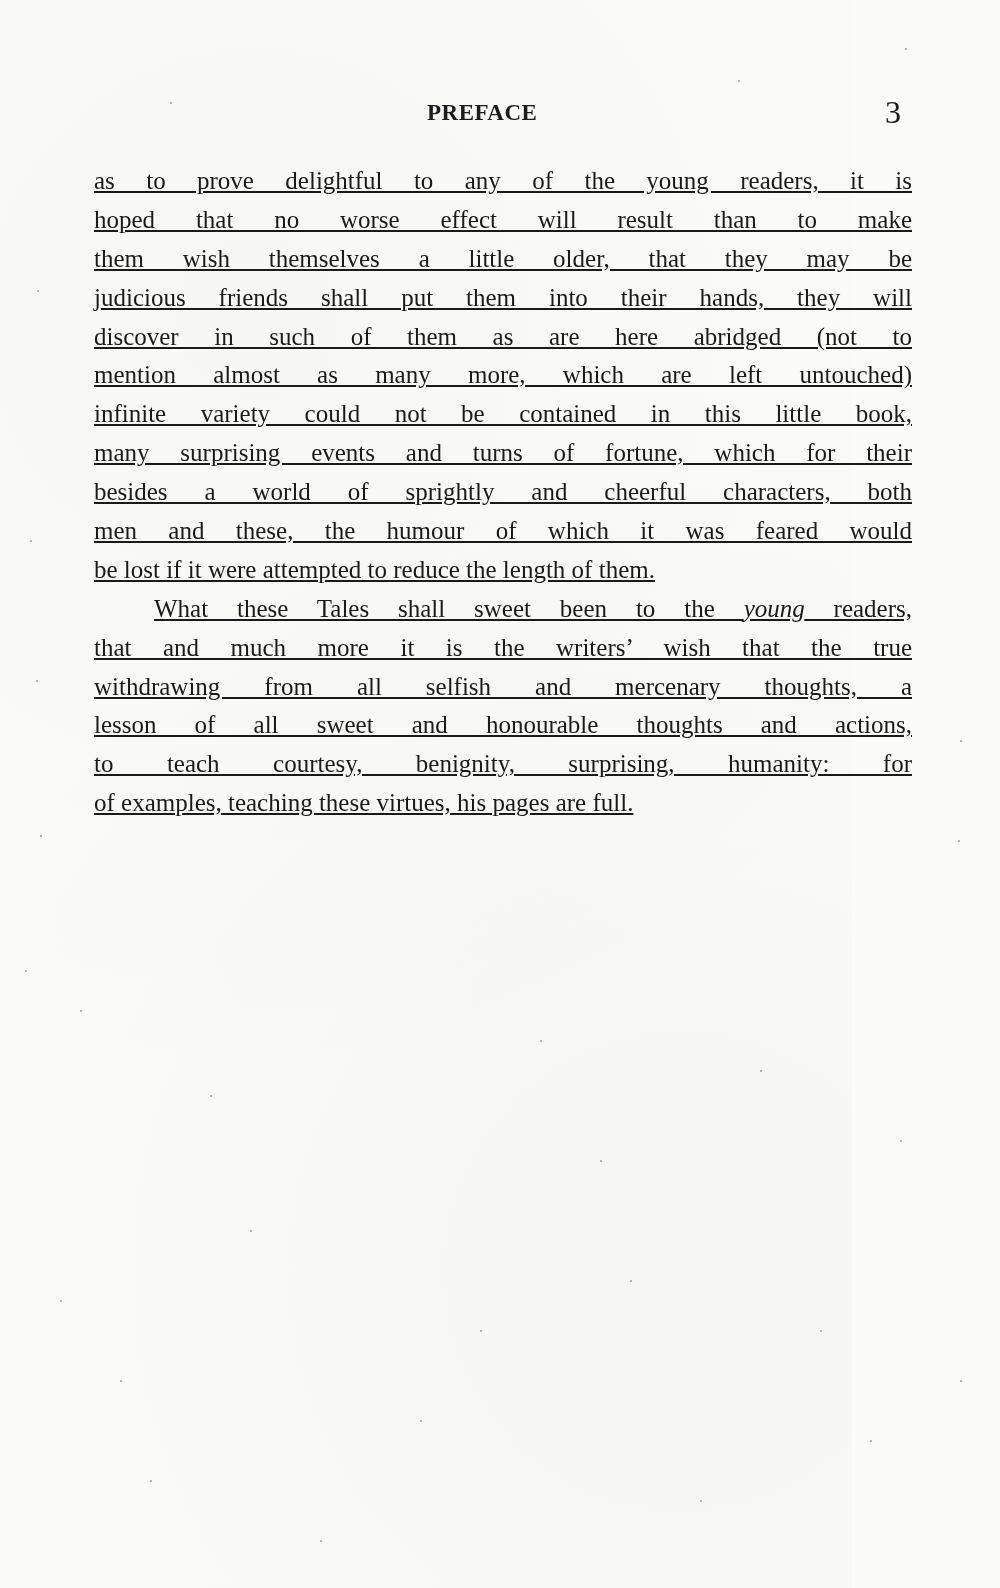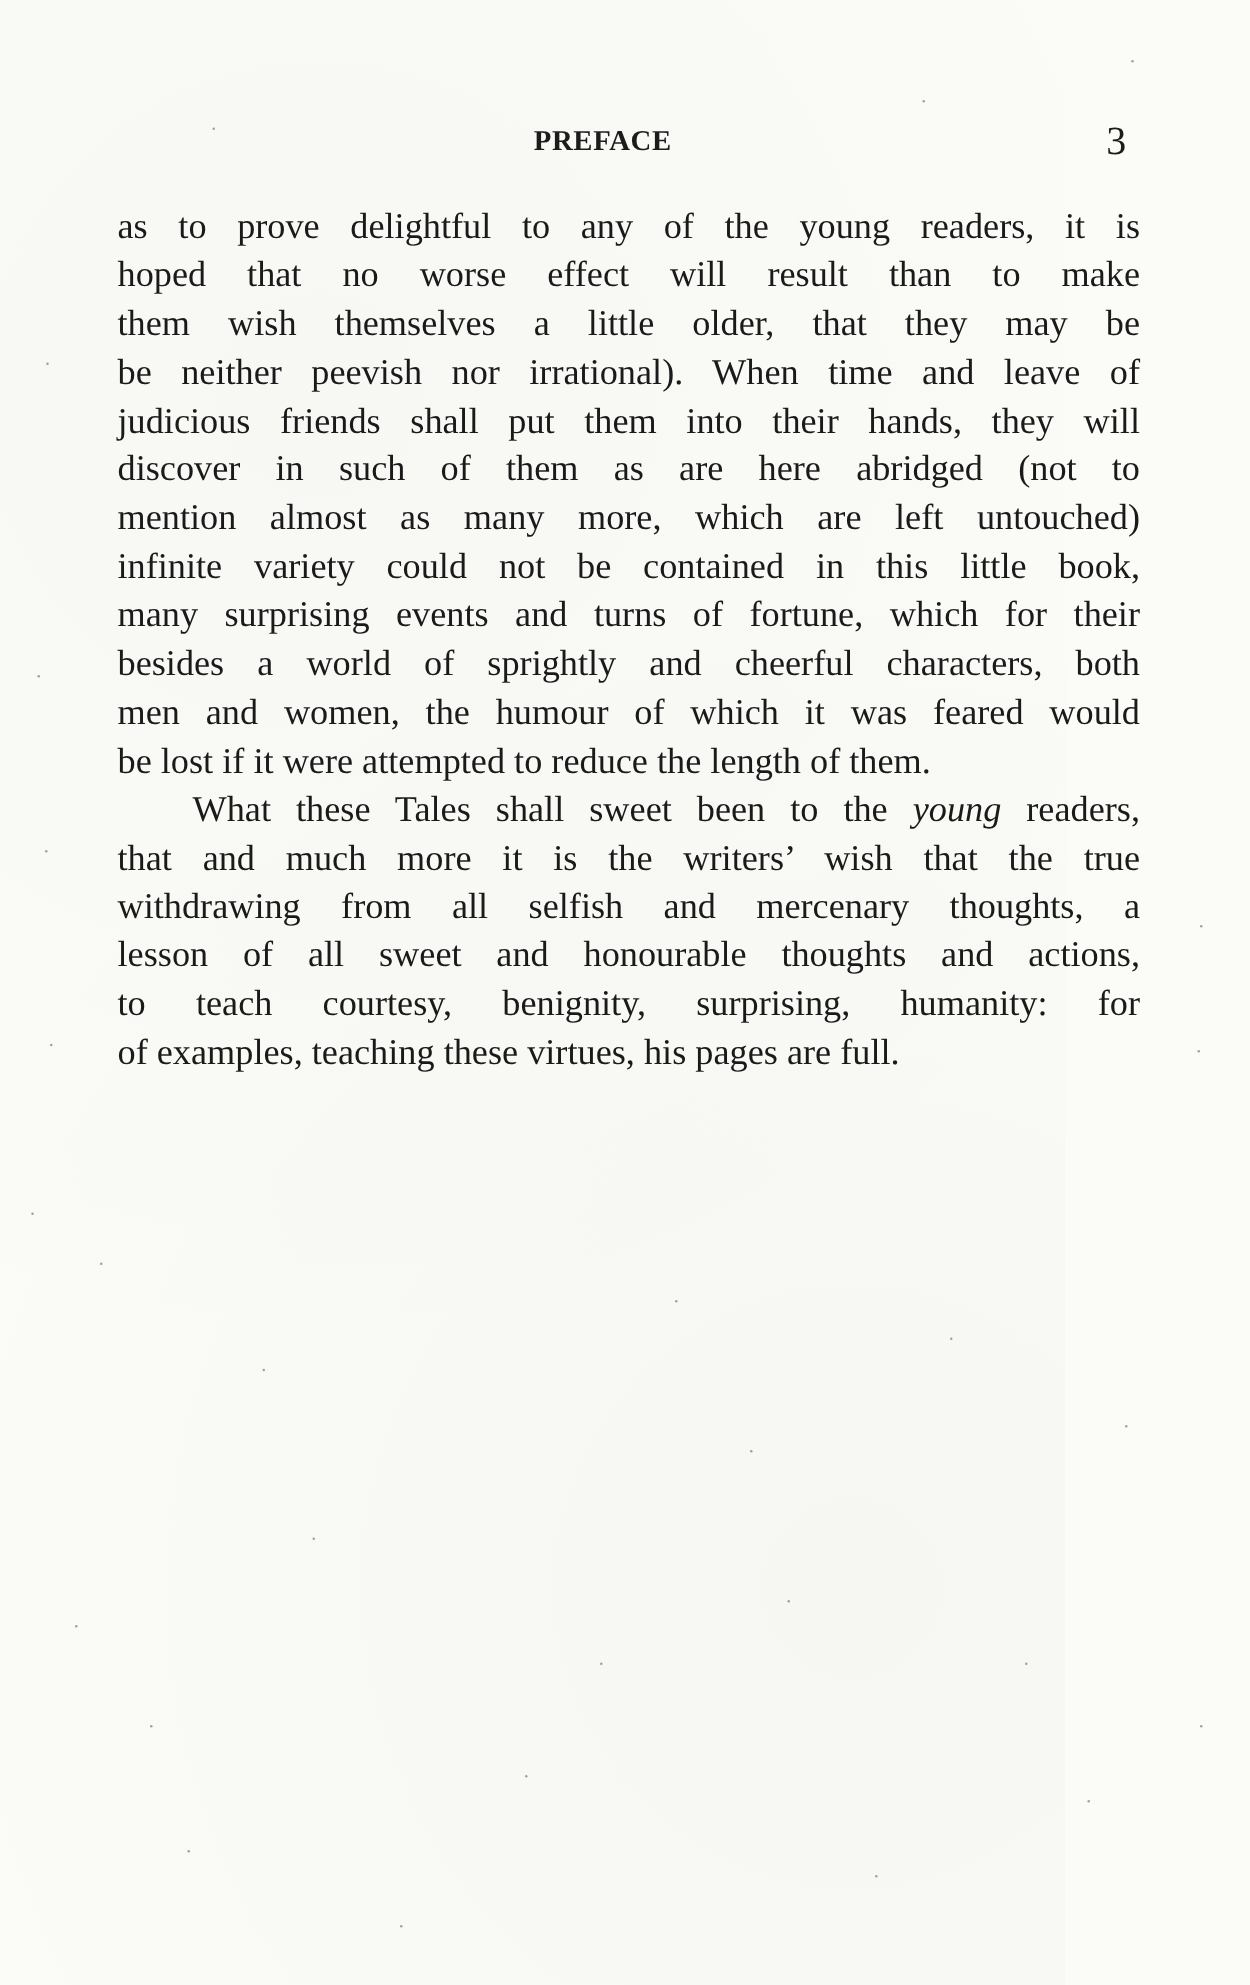--- a/index.html
+++ b/index.html
@@ -46,22 +46,23 @@
       left: 885px;
       top: -2px;
       font-size: 32px;
       color: #1c1c1c;
     }
     .body-text {
       position: absolute;
       left: 94px;
       top: 162px;
       width: 818px;
-      font-size: 29px;
+      font-size: 25px;
       line-height: 38.9px;
+      text-decoration: underline;
     }
     .line {
       display: block;
       white-space: nowrap;
       text-align: justify;
       text-align-last: justify;
       height: 38.9px;
     }
     .line.last {
       text-align-last: left;
@@ -86,28 +87,27 @@
   <div class="header">
     <span class="running-title">PREFACE</span>
     <span class="page-number">3</span>
   </div>
 
   <div class="body-text">
     <div>
       <span class="line">as to prove delightful to any of the young readers, it is</span>
       <span class="line">hoped that no worse effect will result than to make</span>
       <span class="line">them wish themselves a little older, that they may be</span>
-      <span class="line">be neither peevish nor irrational). When time and leave of</span>
       <span class="line">judicious friends shall put them into their hands, they will</span>
       <span class="line">discover in such of them as are here abridged (not to</span>
       <span class="line">mention almost as many more, which are left untouched)</span>
       <span class="line">infinite variety could not be contained in this little book,</span>
       <span class="line">many surprising events and turns of fortune, which for their</span>
       <span class="line">besides a world of sprightly and cheerful characters, both</span>
-      <span class="line">men and women, the humour of which it was feared would</span>
+      <span class="line">men and these, the humour of which it was feared would</span>
       <span class="line last">be lost if it were attempted to reduce the length of them.</span>
     </div>
     <div>
       <span class="line indent"><span>What these Tales shall sweet been to the </span><span class="italic">young</span><span> readers,</span></span>
       <span class="line">that and much more it is the writers’ wish that the true</span>
       <span class="line">withdrawing from all selfish and mercenary thoughts, a</span>
       <span class="line">lesson of all sweet and honourable thoughts and actions,</span>
       <span class="line">to teach courtesy, benignity, surprising, humanity: for</span>
       <span class="line last">of examples, teaching these virtues, his pages are full.</span>
     </div>

